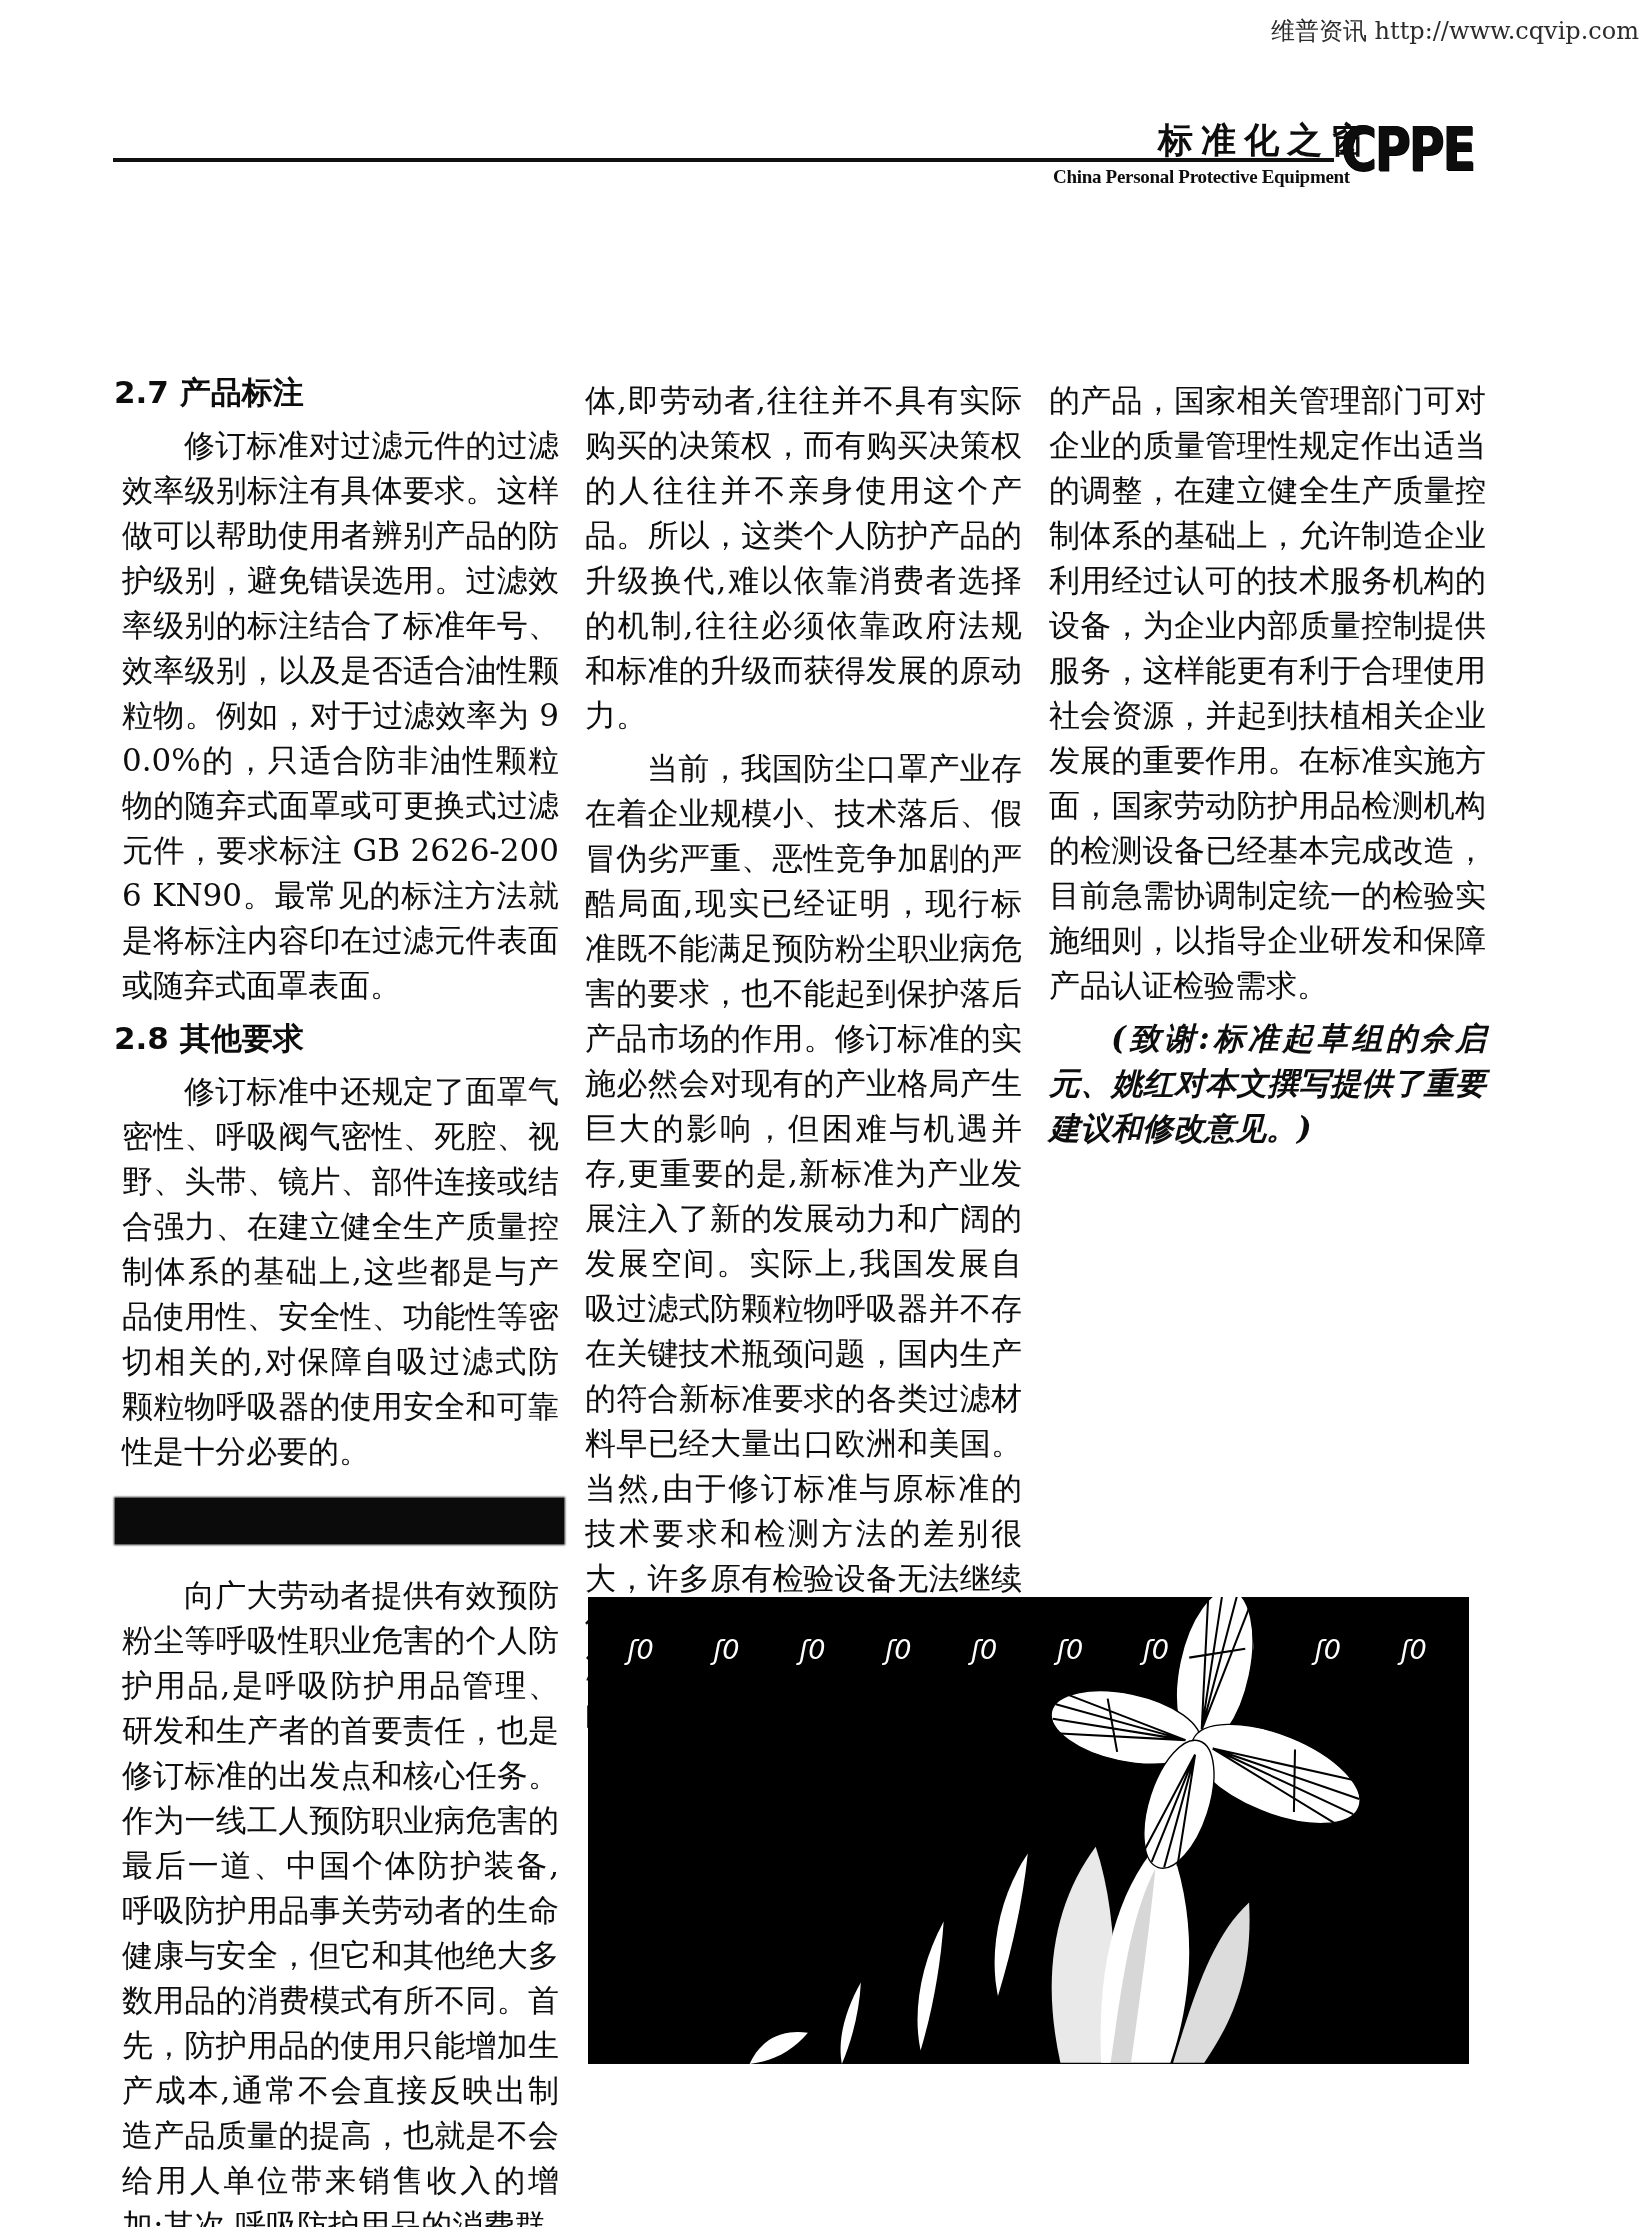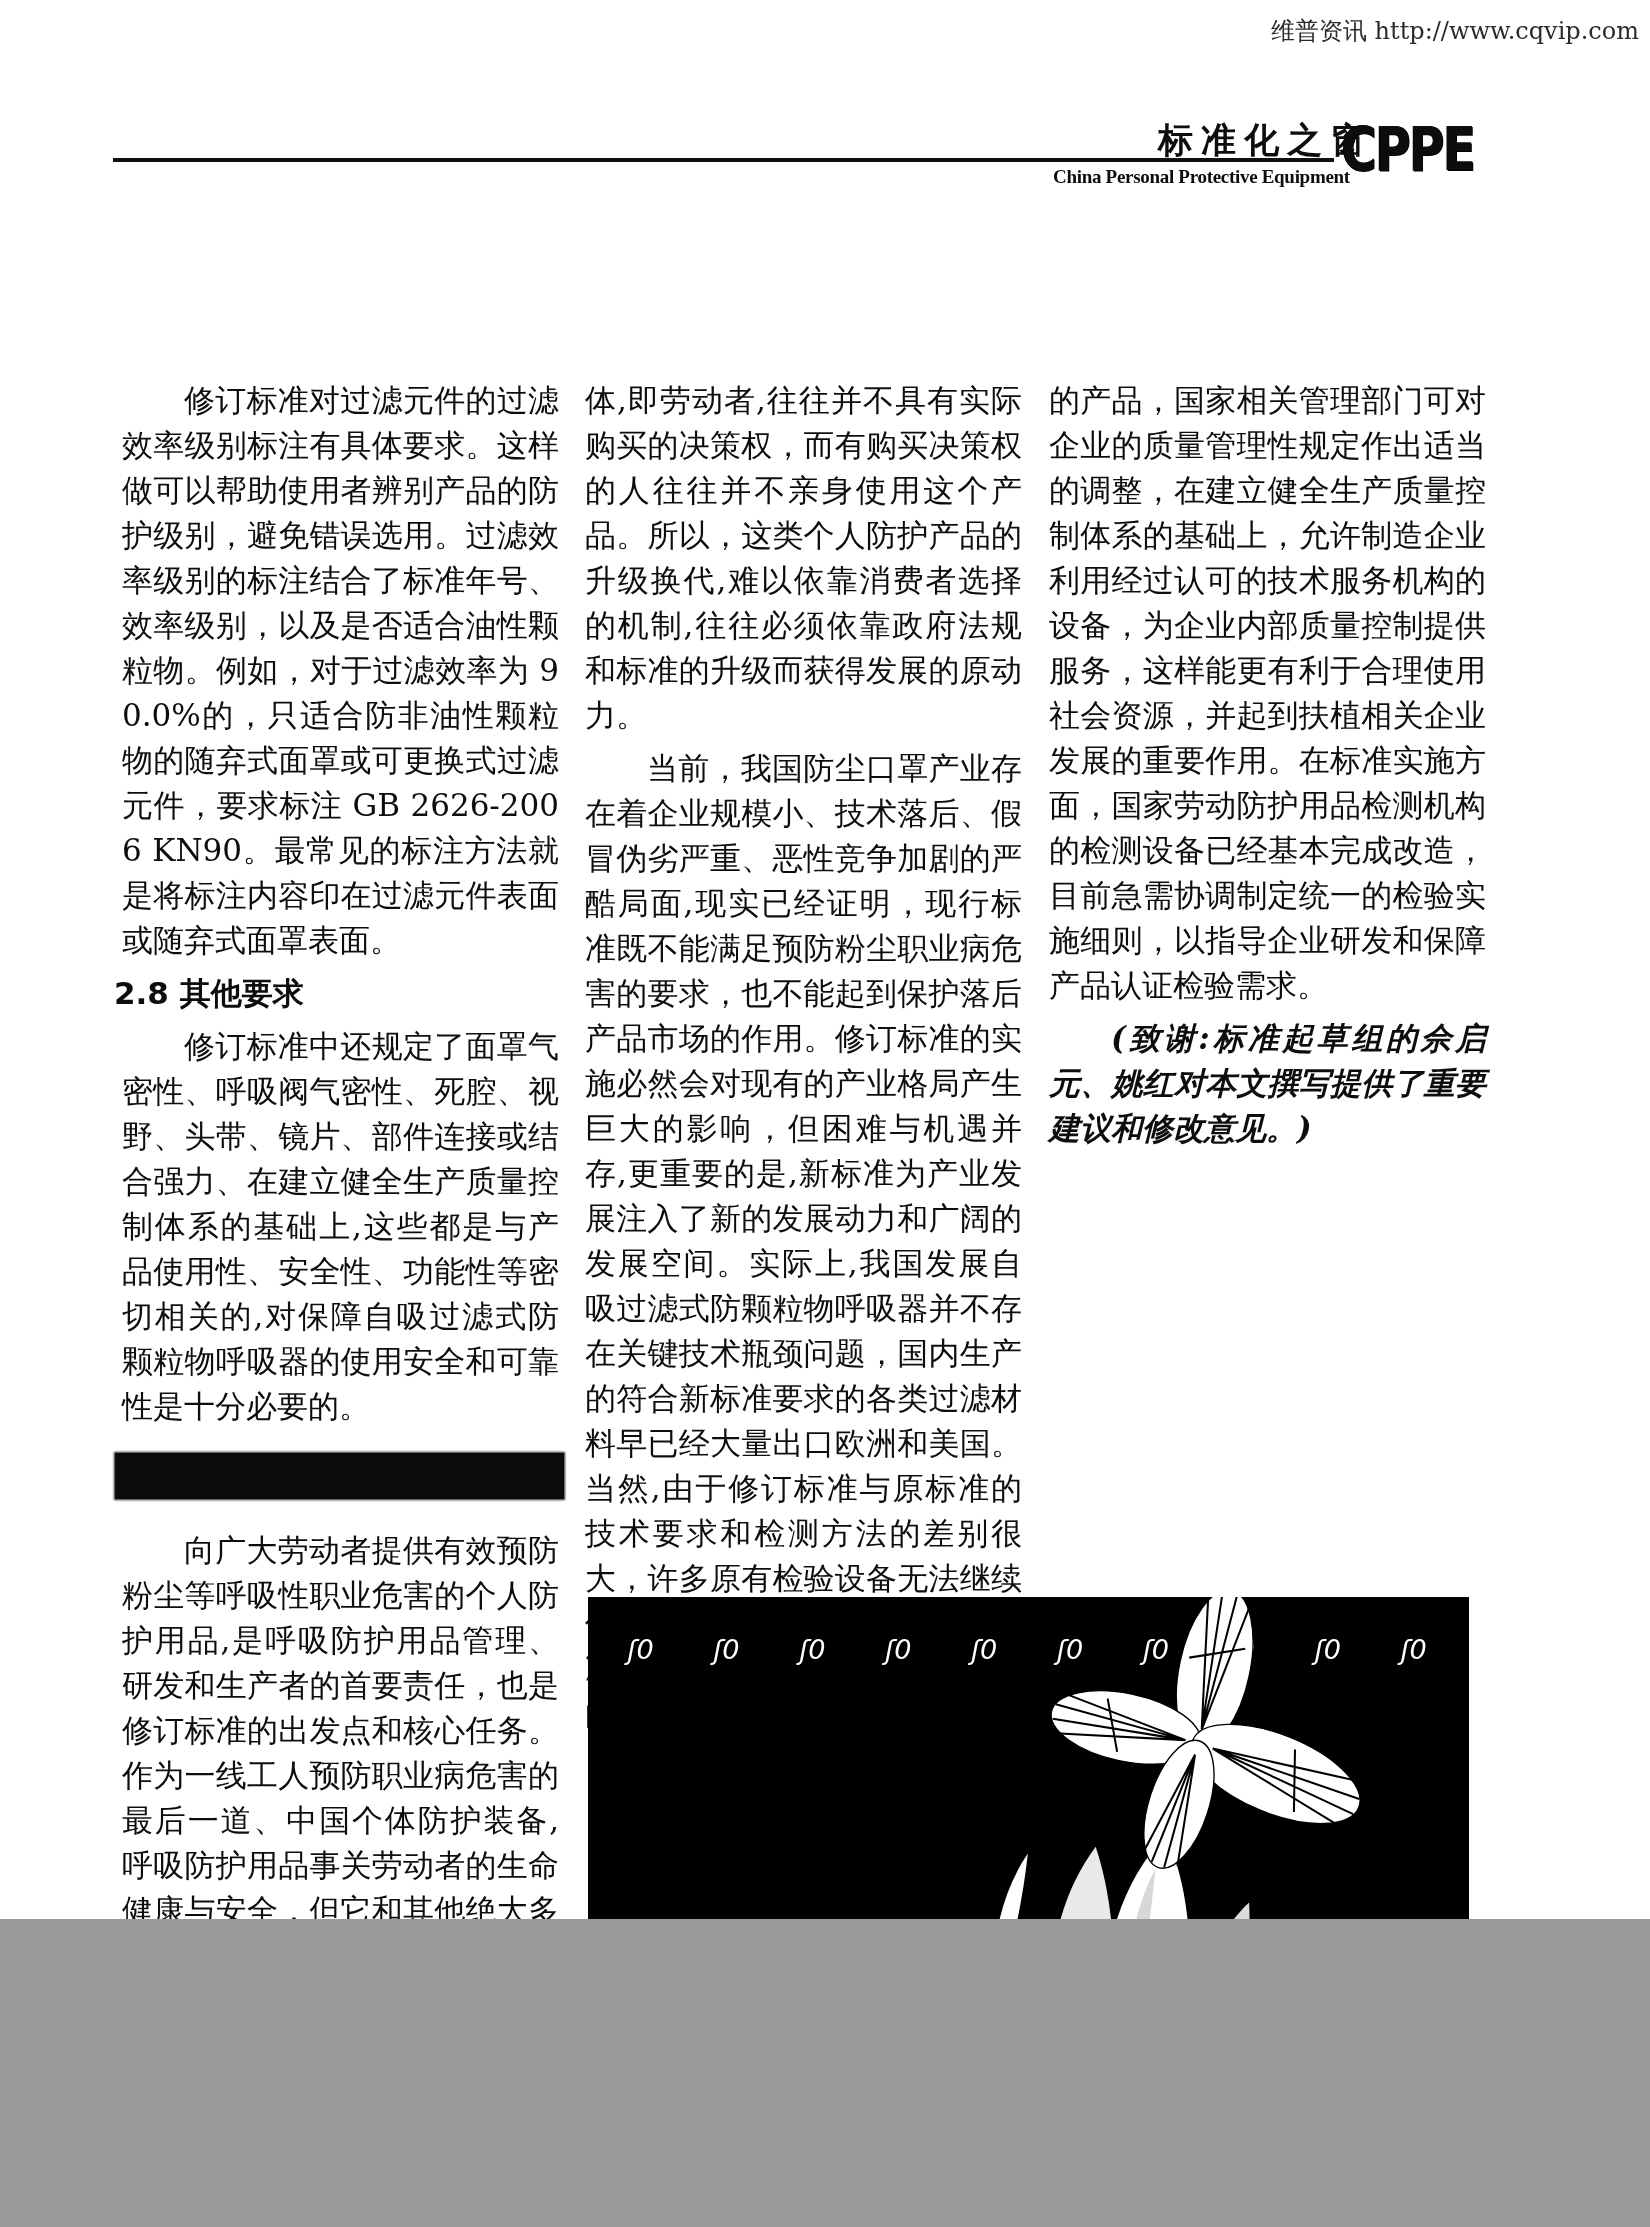--- a/index.html
+++ b/index.html
@@ -1,18 +1,18 @@
 <!DOCTYPE html>
 <html style="font-size:11px"><head>
 <meta charset="utf-8">
 <style>
   html,body{margin:0;padding:0;background:#9a9a9a;}
   .page{
     position:relative;
-    width:1650px;height:1919px;
+    width:1650px;height:2227px;
     background:#ffffff;
     overflow:hidden;
     font-family:"DejaVu Serif", serif;
     color:#0d0d0d;
   }
   
   .watermark{
     position:absolute;top:15px;right:11px;
     font-size:24px;color:#2b2b2b;
     font-family:"DejaVu Serif", serif;
@@ -99,20 +99,21 @@
   <div class="watermark">维普资讯 http://www.cqvip.com</div>
 
   <div>
     <div class="header-rule"></div>
     <div class="section-cn">标准化之窗</div>
     <div class="cppe-logo">CPPE</div>
     <div class="section-en">China Personal Protective Equipment</div>
   </div>
 
   <div class="col col-left">
+    <h3>2.7  产品标注</h3>
     <p class="ind">修订标准对过滤元件的过滤效率级别标注有具体要求。这样做可以帮助使用者辨别产品的防护级别，避免错误选用。过滤效率级别的标注结合了标准年号、效率级别，以及是否适合油性颗粒物。例如，对于过滤效率为 90.0%的，只适合防非油性颗粒物的随弃式面罩或可更换式过滤元件，要求标注 GB 2626-2006 KN90。最常见的标注方法就是将标注内容印在过滤元件表面或随弃式面罩表面。</p>
     <h3>2.8  其他要求</h3>
     <p class="ind">修订标准中还规定了面罩气密性、呼吸阀气密性、死腔、视野、头带、镜片、部件连接或结合强力、在建立健全生产质量控制体系的基础上,这些都是与产品使用性、安全性、功能性等密切相关的,对保障自吸过滤式防颗粒物呼吸器的使用安全和可靠性是十分必要的。</p>
     <div class="redact-bar"></div>
     <p class="ind">向广大劳动者提供有效预防粉尘等呼吸性职业危害的个人防护用品,是呼吸防护用品管理、研发和生产者的首要责任，也是修订标准的出发点和核心任务。作为一线工人预防职业病危害的最后一道、中国个体防护装备,呼吸防护用品事关劳动者的生命健康与安全，但它和其他绝大多数用品的消费模式有所不同。首先，防护用品的使用只能增加生产成本,通常不会直接反映出制造产品质量的提高，也就是不会给用人单位带来销售收入的增加;其次,呼吸防护用品的消费群</p>
   </div>
 
   <div class="col col-mid">
     <p>体,即劳动者,往往并不具有实际购买的决策权，而有购买决策权的人往往并不亲身使用这个产品。所以，这类个人防护产品的升级换代,难以依靠消费者选择的机制,往往必须依靠政府法规和标准的升级而获得发展的原动力。</p>
     <p class="ind">当前，我国防尘口罩产业存在着企业规模小、技术落后、假冒伪劣严重、恶性竞争加剧的严酷局面,现实已经证明，现行标准既不能满足预防粉尘职业病危害的要求，也不能起到保护落后产品市场的作用。修订标准的实施必然会对现有的产业格局产生巨大的影响，但困难与机遇并存,更重要的是,新标准为产业发展注入了新的发展动力和广阔的发展空间。实际上,我国发展自吸过滤式防颗粒物呼吸器并不存在关键技术瓶颈问题，国内生产的符合新标准要求的各类过滤材料早已经大量出口欧洲和美国。当然,由于修订标准与原标准的技术要求和检测方法的差别很大，许多原有检验设备无法继续使用。为使现有企业能够适应标准的变化，以及在较少增加投入的情况下研发符合标准要求</p>

